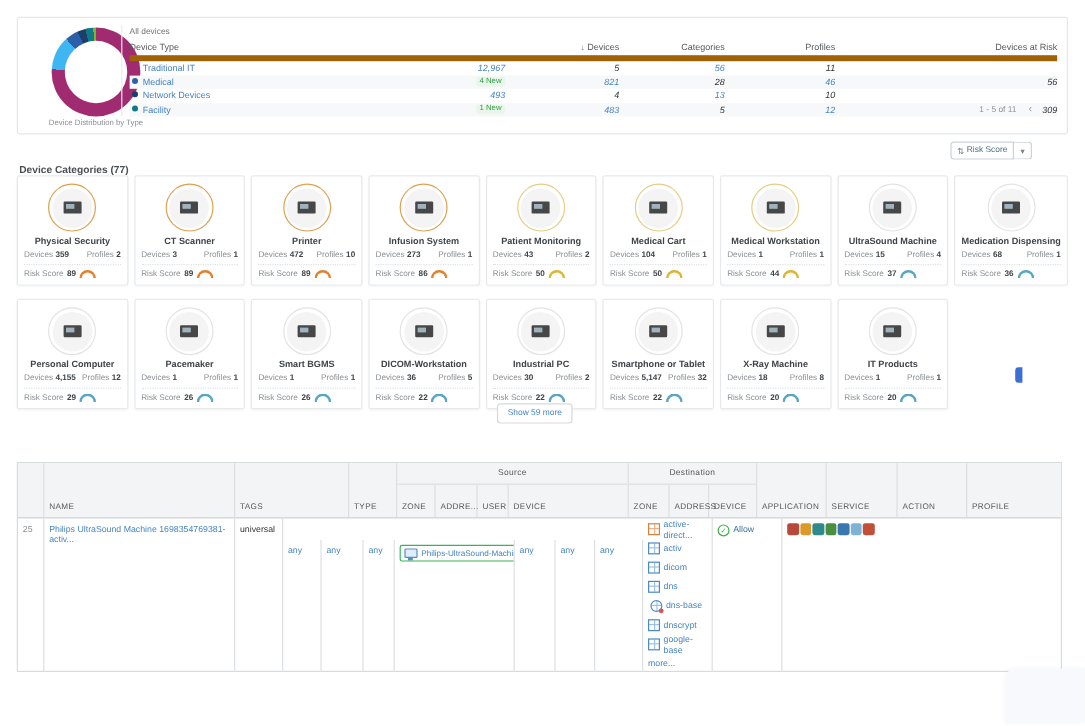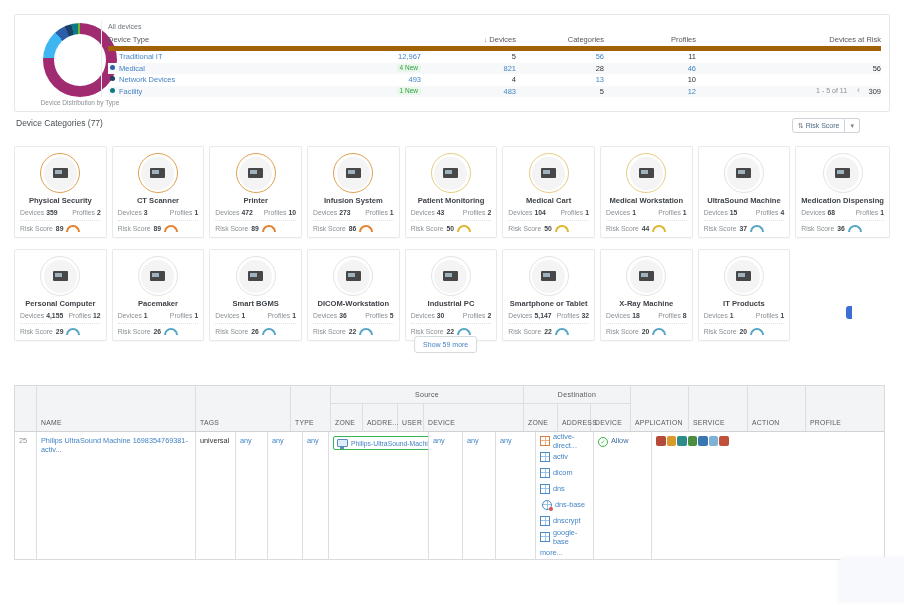--- a/index.html
+++ b/index.html
@@ -1,19 +1,19 @@
 <!DOCTYPE html>
 <html><head>
 <meta charset="utf-8">
 <style>
   html,body{margin:0;padding:0;}
   body{width:904px;height:605px;position:relative;background:#fff;font-family:"Liberation Sans",sans-serif;color:#333;overflow:hidden;}
   a{text-decoration:none;cursor:pointer;}
   .link{color:#4584c4;}
-  .num{text-align:right;}
+  .num{text-align:right;font-style:italic;}
   
   #top-card{position:absolute;left:14px;top:14px;width:874px;height:96px;background:#fff;border:1px solid #e5e7e9;border-radius:2px;}
   #donut-wrap{position:absolute;left:22px;top:6px;width:86px;text-align:center;}
   #donut{width:74px;height:74px;border-radius:50%;margin:2px auto 2px;position:relative;}
   #donut::after{content:"";position:absolute;left:11px;top:11px;width:52px;height:52px;background:#fff;border-radius:50%;}
   #donut-label{font-size:6.5px;color:#8b9094;}
   #dist-table{position:absolute;left:86px;top:6px;right:8px;border-left:1px solid #ececee;padding-left:6px;}
   #dist-title{font-size:7px;color:#6f7579;margin:2px 0 3px;}
   .dist-grid{display:grid;grid-template-columns:238px 75px 95px 88px 92px 1fr;align-items:center;}
   #dist-header{height:13px;border-bottom:5px solid #a16207;font-size:7.5px;color:#55595d;}
@@ -21,21 +21,21 @@
   #dist-header .h.first{text-align:left;}
   .dist-row{height:11.5px;font-size:7.5px;}
   .dist-row:nth-child(even){background:#f7f8f9;}
   .dot{display:inline-block;width:5px;height:5px;border-radius:50%;margin:0 4px 0 2px;vertical-align:1px;}
   .new-badge{justify-self:end;font-size:6.5px;color:#2f9e44;background:#e9f6ea;border-radius:2px;padding:0 3px;line-height:8px;}
   .new-badge:empty{display:none;}
   #dist-pagination{position:absolute;right:8px;bottom:2px;font-size:7px;color:#8b9094;}
   #dist-pagination .pg-arrow{display:inline-block;margin-left:8px;color:#9aa0a5;font-size:9px;cursor:pointer;}
   .sort-icon{font-size:7px;color:#7c8287;margin-right:2px;}
   
-  #cat-header{position:absolute;left:16px;top:118px;font-size:8.5px;font-weight:normal;color:#4a4f54;}
+  #cat-header{position:absolute;left:16px;top:136px;font-size:8.5px;font-weight:bold;color:#4a4f54;}
   #risk-sort{position:absolute;right:44px;top:118px;height:15px;display:flex;align-items:stretch;font-size:7px;color:#4c6b86;}
   #risk-sort .seg{border:1px solid #cdd3d8;background:#fff;display:flex;align-items:center;padding:0 5px;cursor:pointer;}
   #risk-sort .seg.main{border-radius:3px 0 0 3px;}
   #risk-sort .seg.chev{border-left:none;border-radius:0 3px 3px 0;color:#7c8287;}
   
   #cards-grid{position:absolute;left:14px;top:146px;width:876px;display:grid;grid-template-columns:repeat(9,1fr);gap:11px 5px;}
   .card{background:#fff;border:1px solid #e7e9eb;border-radius:2px;height:92px;padding:5px 5px 0;box-sizing:border-box;box-shadow:0 1px 1px rgba(0,0,0,.03);cursor:pointer;}
   .ring{width:40px;height:40px;border-radius:50%;margin:1px auto 3px;display:flex;align-items:center;justify-content:center;border:1.5px solid #e3e3e3;box-sizing:border-box;}
   .ring.high{border-color:#dfa050;}
   .ring.med{border-color:#e7cc81;}
@@ -57,21 +57,21 @@
   .pcol{border-right:1px solid #dcdfe2;box-sizing:border-box;flex:0 0 auto;}
   #p-head{display:flex;height:45px;background:#f3f4f5;border-bottom:1px solid #cfd3d6;}
   #p-head .pcol{display:flex;align-items:flex-end;padding:0 0 5px 4px;font-size:6.8px;letter-spacing:.3px;color:#55595d;}
   .grp{flex-direction:column;align-items:stretch !important;padding:0 !important;}
   .grp-label{height:17px;line-height:17px;text-align:center;border-bottom:1px solid #dcdfe2;font-size:7px;color:#55595d;}
   .grp-cols{display:flex;flex:1;}
   .grp-cols .pcol{display:flex;align-items:flex-end;padding:0 0 5px 4px;}
   .grp-cols .pcol:last-child{border-right:none;}
   #p-row{display:flex;height:128px;}
   #p-row .pcol{padding:4px 2px 0 4px;font-size:7.3px;overflow:hidden;}
-  #p-row .grpc{padding:0 !important;display:flex;}
+  #p-row .grpc{padding:0 !important;display:flex;margin-top:18px;}
   #p-row .grpc .pcol{padding:4px 2px 0 4px;}
   #p-row .grpc .pcol:last-child{border-right:none;}
   .tag-item{display:block;margin-bottom:14px;}
   .dev-box{display:inline-flex;align-items:center;border:1.5px solid #35b558;border-radius:2px;padding:2px 3px;max-width:92px;}
   .mon-icon{width:9px;height:6px;border:1px solid #5b8db8;border-radius:1px;background:#dfeefc;margin-right:3px;position:relative;flex:0 0 auto;}
   .mon-icon::after{content:"";position:absolute;left:2px;bottom:-3px;width:4px;height:2px;background:#5b8db8;}
   .dev-box a{font-size:6.8px;white-space:nowrap;}
   #app-list{list-style:none;margin:0;padding:0;}
   #app-list li{display:flex;align-items:center;margin-bottom:7px;height:9px;}
   .app-ic{width:8px;height:8px;border:1px solid #4b89c8;margin-right:3px;flex:0 0 auto;position:relative;background:linear-gradient(#9cc2e4,#9cc2e4) 50% 0/1px 100% no-repeat,linear-gradient(#9cc2e4,#9cc2e4) 0 50%/100% 1px no-repeat;}

